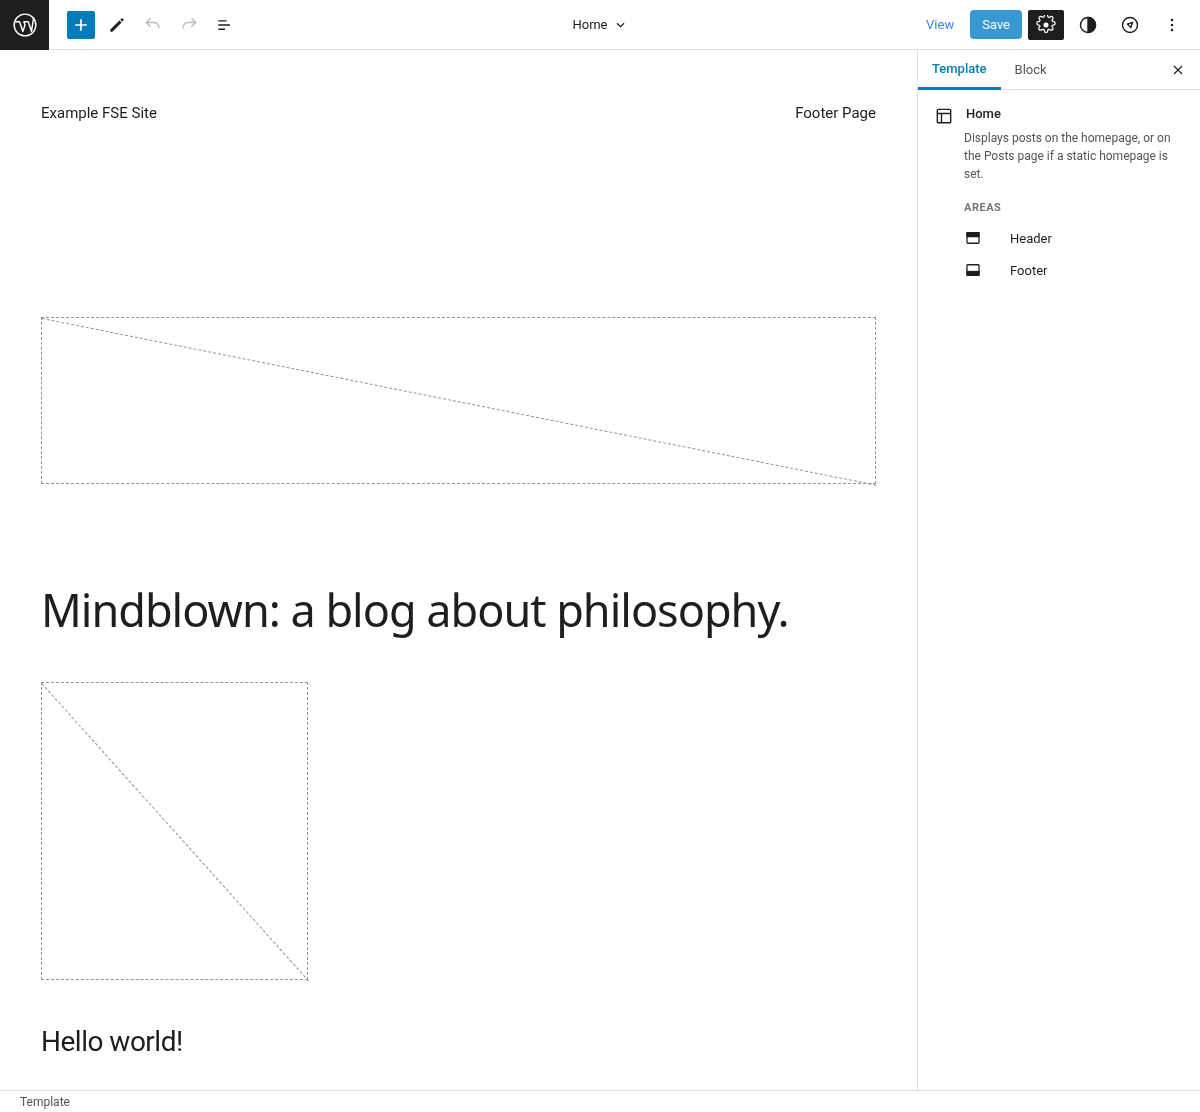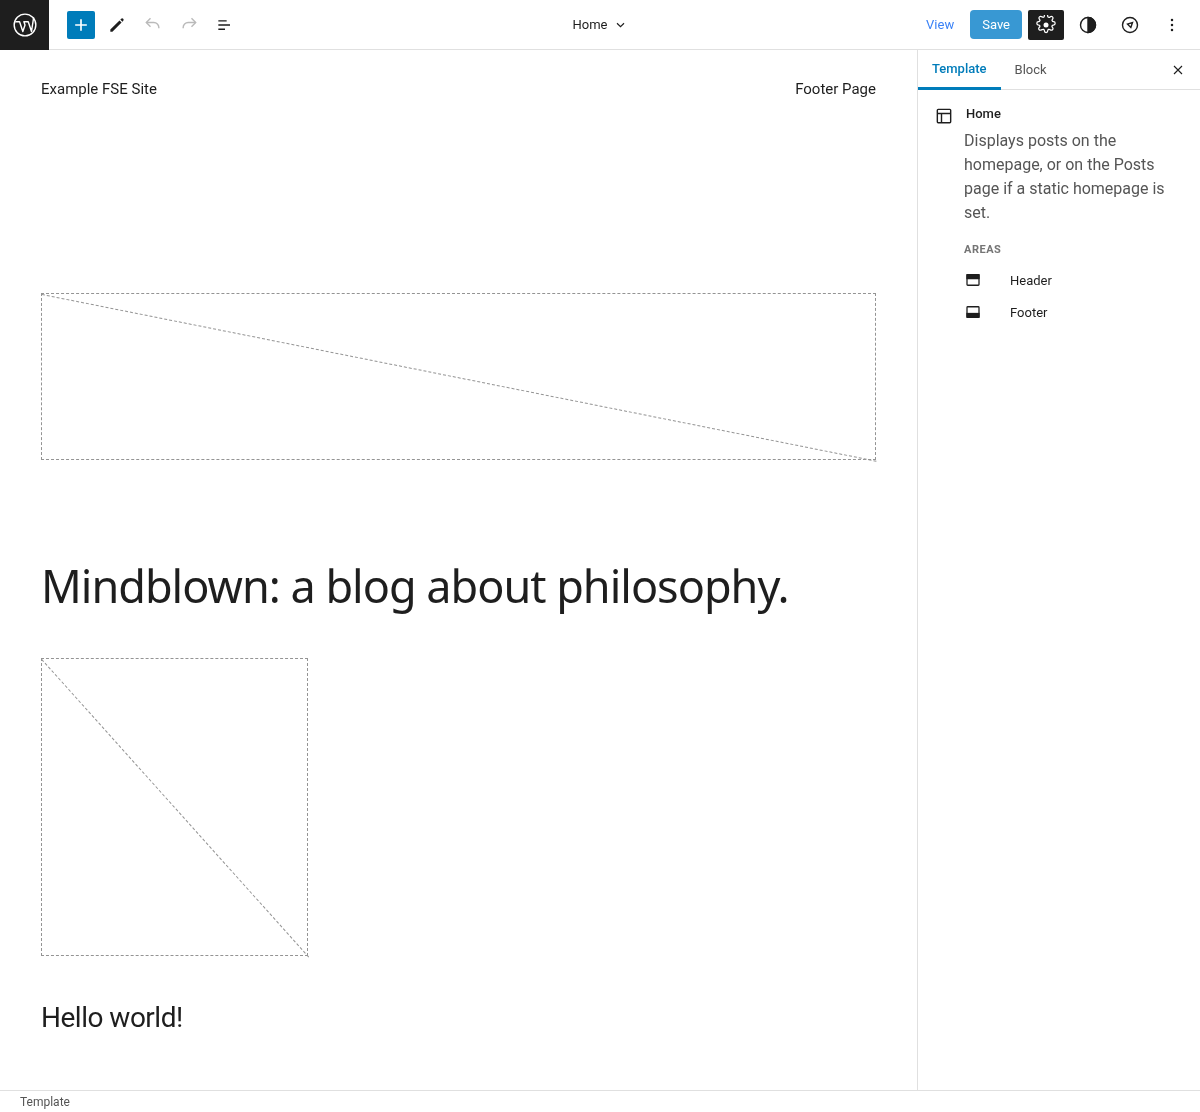--- a/index.html
+++ b/index.html
@@ -63,20 +63,21 @@
   .canvas {
     flex: 1;
     overflow: hidden;
     padding: 30px 41px 0 41px;
     border-right: 1px solid #e0e0e0;
   }
   .site-header {
     display: flex; justify-content: space-between; align-items: flex-end;
     font-size: 15px;
     margin-bottom: 195px;
+    margin-top: 24px;
   }
   .placeholder-box {
     border: 1px dashed #949494;
     position: relative;
   }
   .placeholder-box::before,
   .placeholder-box::after {
     content: "";
     position: absolute;
     border-top: 1px dashed #949494;
@@ -137,21 +138,21 @@
     margin-bottom: -1px;
   }
   .tab-close {
     margin-left: auto; margin-right: 10px;
     cursor: pointer; width: 24px; height: 24px;
     display: flex; align-items: center; justify-content: center;
   }
   .panel { padding: 16px; }
   .panel-row { display: flex; gap: 12px; align-items: flex-start; }
   .panel-title { font-weight: 500; font-size: 13px; margin-bottom: 8px; }
-  .panel-desc { font-size: 16px; color: #555; line-height: 1.5; margin-left: 30px; }
+  .panel-desc { font-size: 12px; color: #555; line-height: 1.5; margin-left: 30px; }
   .panel-subhead {
     font-size: 11px; font-weight: 700; color: #757575;
     letter-spacing: 0.5px;
     margin: 18px 0 8px 30px;
   }
   .area-item {
     display: flex; align-items: center; gap: 28px;
     padding: 7px 0 7px 30px;
     cursor: pointer;
   }

